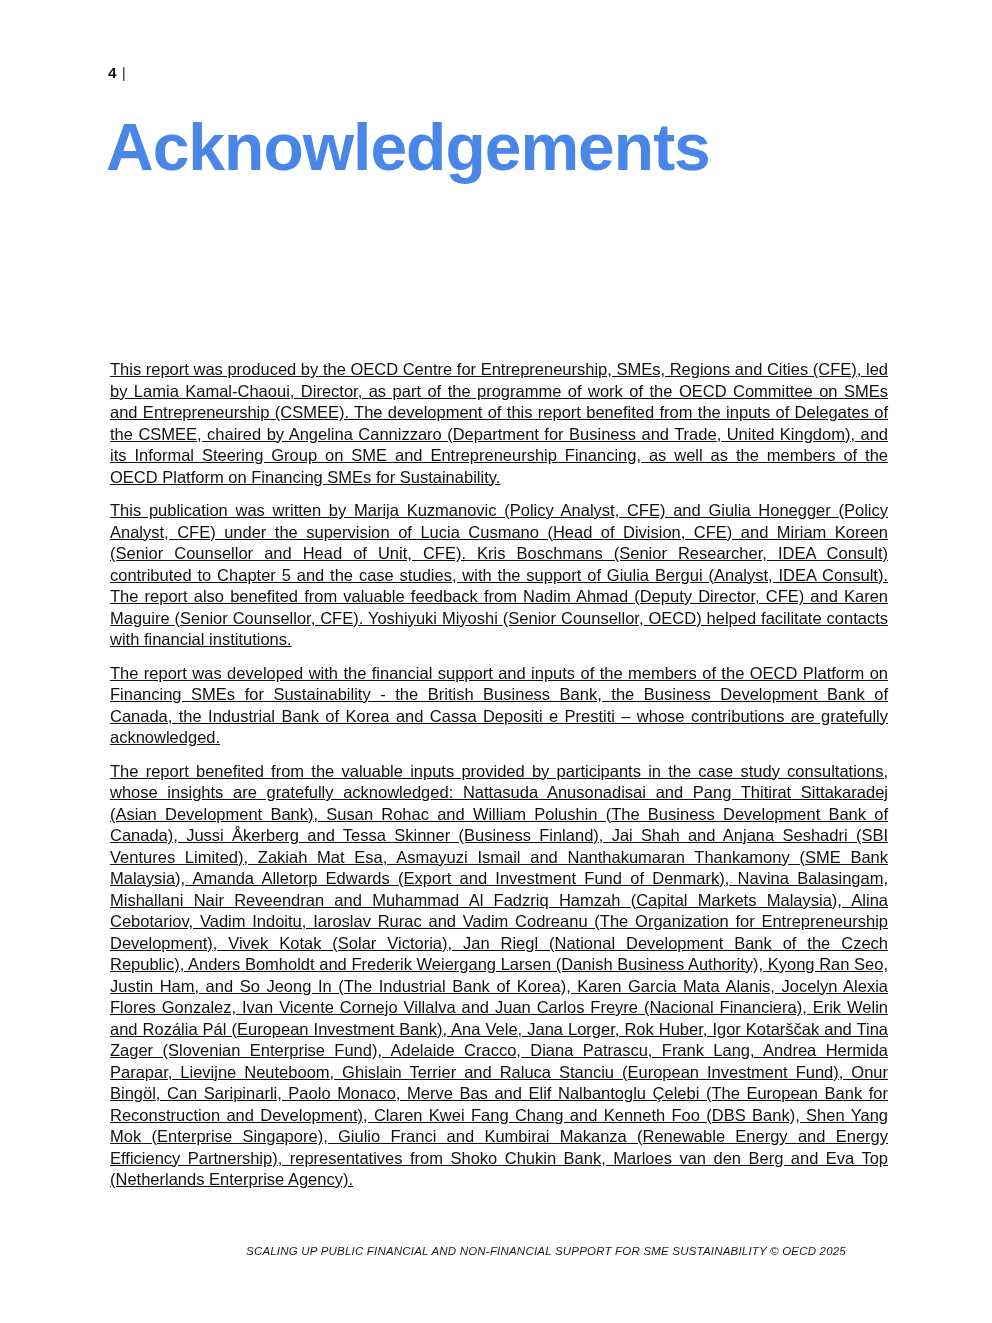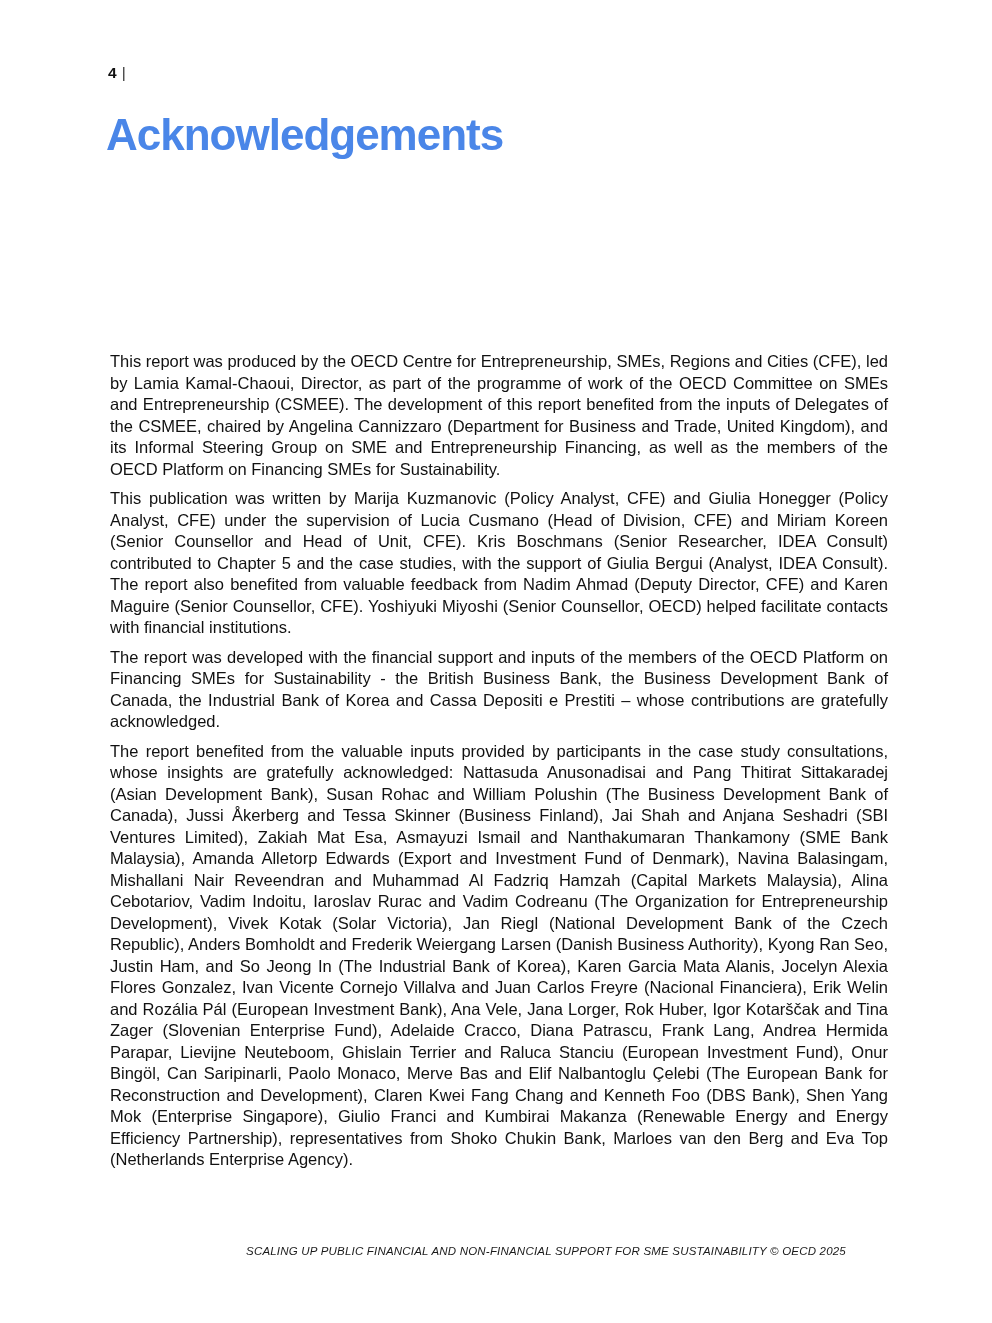--- a/index.html
+++ b/index.html
@@ -27,38 +27,39 @@
   }
   .page-sep {
     font-weight: normal;
     color: #333333;
     margin-left: 5px;
   }
   .title {
     position: absolute;
     top: 110px;
     left: 106px;
-    font-size: 44px;
+    font-size: 66px;
     line-height: 1.15;
     font-weight: bold;
     letter-spacing: -1px;
     color: #4a86e8;
   }
   .body-text {
     position: absolute;
     top: 347px;
     left: 110px;
     width: 778px;
     font-size: 16.5px;
     line-height: 21.5px;
     color: #111111;
   }
   .body-text p {
     text-align: justify;
-    margin: 4px 0 8px 0;
+    margin: 12px 0 8px 0;
+    text-decoration: underline;
   }
   .footer {
     position: absolute;
     top: 1245px;
     left: 100px;
     right: 0;
     text-align: center;
     font-size: 11.5px;
     letter-spacing: 0.2px;
     color: #1a1a1a;

